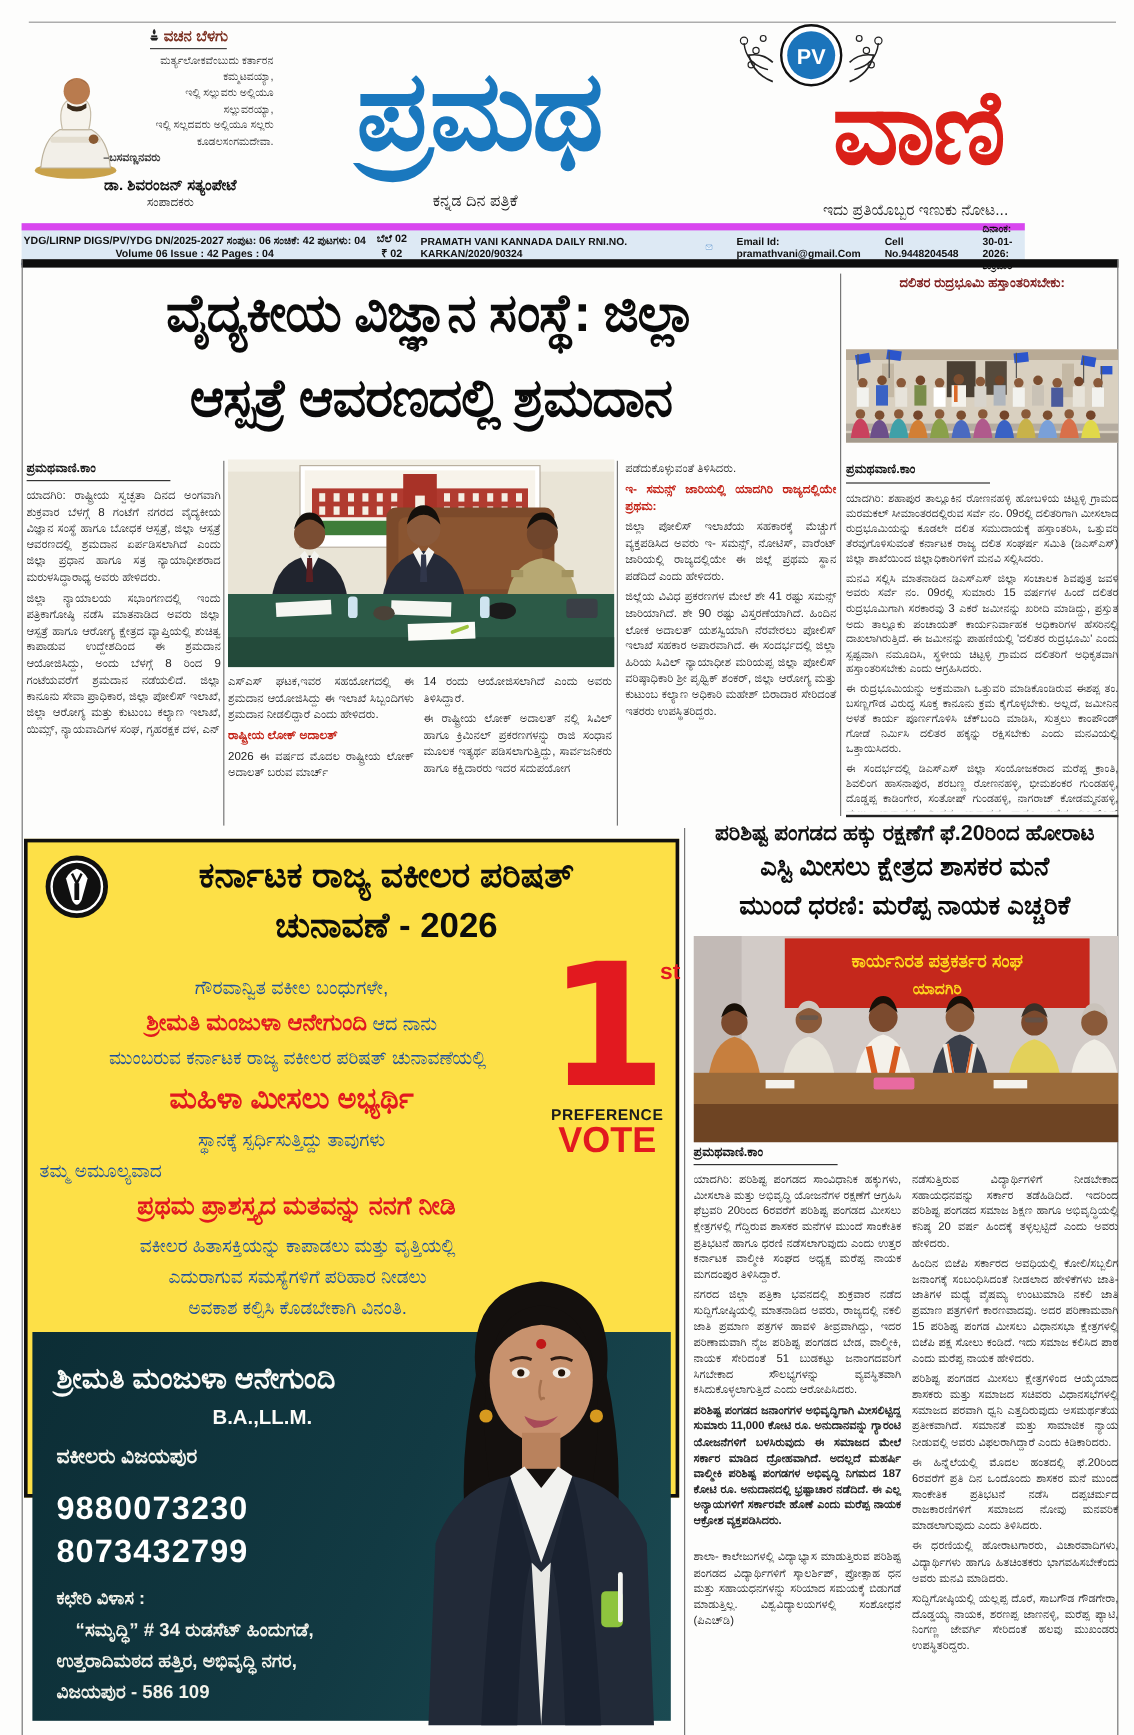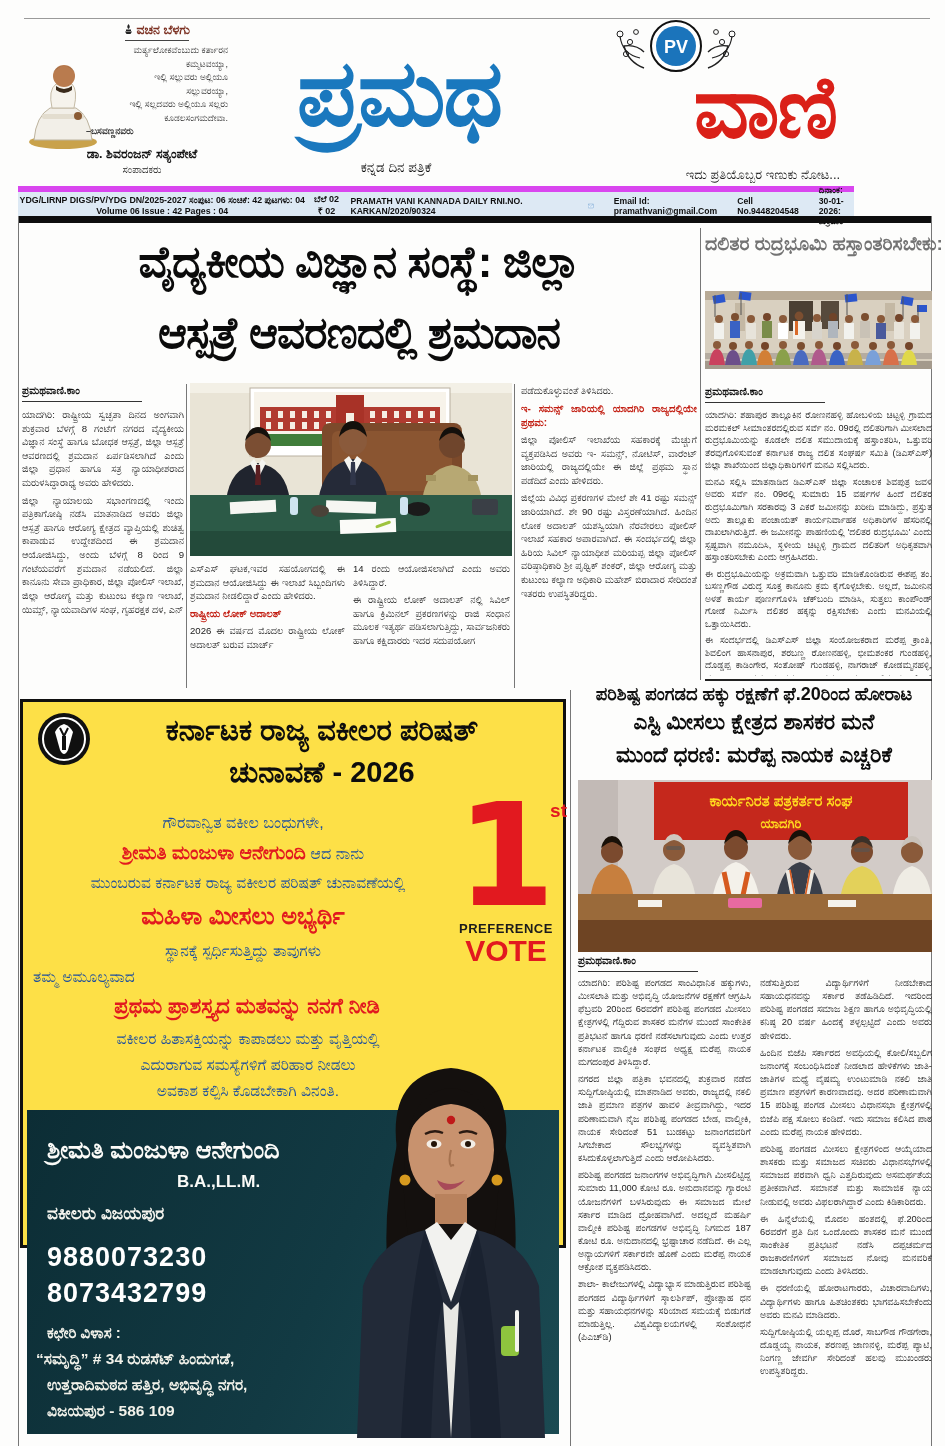--- a/index.html
+++ b/index.html
@@ -45,21 +45,21 @@
   .by-rule{width:120px;height:1px;background:#333;margin:4px 0 6px;}
   .body-t{font-size:9.6px;line-height:1.42;color:#222;}
   .subhead-red{font-size:10px;font-weight:bold;color:#c32014;margin:3px 0;}
   #lcol{left:22px;top:384px;width:162px;height:300px;}
   #mcolA{left:190px;top:562px;width:155px;height:126px;}
   #mcolB{left:353px;top:562px;width:157px;height:126px;}
   #ccol{left:521px;top:384px;width:176px;height:304px;}
   .body-t p{margin:0 0 4px;}
   
   #rart{left:705px;top:227px;width:227px;}
-  .r-head{font-size:19px;font-weight:900;color:#737373;text-align:center;line-height:1.75;white-space:nowrap;}
+  .r-head{font-size:11px;font-weight:900;color:#7f1d1d;text-align:center;line-height:1.75;white-space:nowrap;}
   #rbody{left:705px;top:384px;width:227px;height:292px;font-size:9.2px;line-height:1.37;}
   
   #st-kicker{left:574px;top:684px;width:360px;font-size:18px;font-weight:900;color:#101010;text-align:center;white-space:nowrap;}
   #st-h{left:574px;top:706px;width:360px;font-size:21.5px;font-weight:900;color:#0b0b0b;
         text-align:center;line-height:1.55;white-space:nowrap;}
   #st-byline{left:578px;top:954px;width:180px;}
   #st-c1{left:578px;top:976px;width:173px;height:466px;}
   #st-c2{left:760px;top:976px;width:172px;height:466px;}
   .st-body{font-size:9.4px;line-height:1.4;color:#222;}
   
@@ -86,21 +86,21 @@
   #vote .pref{font-size:13px;font-weight:900;color:#1c1c1c;letter-spacing:.5px;margin-top:2px;}
   #vote .vt{font-size:30px;font-weight:900;color:#e2191f;line-height:1;}
   #panel{left:4px;top:408px;width:532px;height:324px;
          background:linear-gradient(115deg,#0c2d35 0%,#123a43 55%,#1b4a52 100%);}
   .p-name{position:absolute;left:20px;top:26px;font-size:24px;font-weight:700;color:#fbfbf8;}
   .p-qual{position:absolute;left:150px;top:62px;font-size:17px;font-weight:700;color:#fbfbf8;}
   .p-role{position:absolute;left:20px;top:94px;font-size:17px;font-weight:700;color:#f4f4ee;}
   .p-ph1{position:absolute;left:20px;top:132px;font-size:27px;font-weight:900;color:#ffffff;letter-spacing:1px;}
   .p-ph2{position:absolute;left:20px;top:168px;font-size:27px;font-weight:900;color:#ffffff;letter-spacing:1px;}
   .p-off{position:absolute;left:20px;top:214px;font-size:15px;font-weight:700;color:#f2f2ea;}
-  .p-a1{position:absolute;left:9px;top:240px;font-size:15.5px;font-weight:700;color:#f2f2ea;}
+  .p-a1{position:absolute;left:36px;top:240px;font-size:15.5px;font-weight:700;color:#f2f2ea;}
   .p-a2{position:absolute;left:20px;top:266px;font-size:15.5px;font-weight:700;color:#f2f2ea;}
   .p-a3{position:absolute;left:20px;top:292px;font-size:15.5px;font-weight:700;color:#f2f2ea;}
   #portrait{left:316px;top:356px;}
   #adlogo{left:14px;top:10px;}
 </style>
 </head>
 <body>
 
 <div class="page">
 
@@ -502,21 +502,21 @@
   </svg>
 
   <div class="abs" id="st-byline">
     <div class="byline">ಪ್ರಮಥವಾಣಿ.ಕಾಂ</div>
     <div class="by-rule"></div>
   </div>
 
   <div class="abs clip st-body just" id="st-c1">
     <p style="margin:0 0 4px;">ಯಾದಗಿರಿ: ಪರಿಶಿಷ್ಟ ಪಂಗಡದ ಸಾಂವಿಧಾನಿಕ ಹಕ್ಕುಗಳು, ಮೀಸಲಾತಿ ಮತ್ತು ಅಭಿವೃದ್ಧಿ ಯೋಜನೆಗಳ ರಕ್ಷಣೆಗೆ ಆಗ್ರಹಿಸಿ ಫೆಬ್ರವರಿ 20ರಿಂದ 6ರವರೆಗೆ ಪರಿಶಿಷ್ಟ ಪಂಗಡದ ಮೀಸಲು ಕ್ಷೇತ್ರಗಳಲ್ಲಿ ಗೆದ್ದಿರುವ ಶಾಸಕರ ಮನೆಗಳ ಮುಂದೆ ಸಾಂಕೇತಿಕ ಪ್ರತಿಭಟನೆ ಹಾಗೂ ಧರಣಿ ನಡೆಸಲಾಗುವುದು ಎಂದು ಉತ್ತರ ಕರ್ನಾಟಕ ವಾಲ್ಮೀಕಿ ಸಂಘದ ಅಧ್ಯಕ್ಷ ಮರೆಪ್ಪ ನಾಯಕ ಮಗದಂಪುರ ತಿಳಿಸಿದ್ದಾರೆ.</p>
     <p style="margin:0 0 4px;">ನಗರದ ಜಿಲ್ಲಾ ಪತ್ರಿಕಾ ಭವನದಲ್ಲಿ ಶುಕ್ರವಾರ ನಡೆದ ಸುದ್ದಿಗೋಷ್ಠಿಯಲ್ಲಿ ಮಾತನಾಡಿದ ಅವರು, ರಾಜ್ಯದಲ್ಲಿ ನಕಲಿ ಜಾತಿ ಪ್ರಮಾಣ ಪತ್ರಗಳ ಹಾವಳಿ ತೀವ್ರವಾಗಿದ್ದು, ಇದರ ಪರಿಣಾಮವಾಗಿ ನೈಜ ಪರಿಶಿಷ್ಟ ಪಂಗಡದ ಬೇಡ, ವಾಲ್ಮೀಕಿ, ನಾಯಕ ಸೇರಿದಂತೆ 51 ಬುಡಕಟ್ಟು ಜನಾಂಗದವರಿಗೆ ಸಿಗಬೇಕಾದ ಸೌಲಭ್ಯಗಳನ್ನು ವ್ಯವಸ್ಥಿತವಾಗಿ ಕಸಿದುಕೊಳ್ಳಲಾಗುತ್ತಿದೆ ಎಂದು ಆರೋಪಿಸಿದರು.</p>
-    <p style="margin:0 0 4px;">ಪರಿಶಿಷ್ಟ ಪಂಗಡದ ಜನಾಂಗಗಳ ಅಭಿವೃದ್ಧಿಗಾಗಿ ಮೀಸಲಿಟ್ಟಿದ್ದ ಸುಮಾರು 11,000 ಕೋಟಿ ರೂ. ಅನುದಾನವನ್ನು ಗ್ಯಾರಂಟಿ ಯೋಜನೆಗಳಿಗೆ ಬಳಸಿರುವುದು ಈ ಸಮಾಜದ ಮೇಲೆ ಸರ್ಕಾರ ಮಾಡಿದ ದ್ರೋಹವಾಗಿದೆ. ಅದಲ್ಲದೆ ಮಹರ್ಷಿ ವಾಲ್ಮೀಕಿ ಪರಿಶಿಷ್ಟ ಪಂಗಡಗಳ ಅಭಿವೃದ್ಧಿ ನಿಗಮದ 187 ಕೋಟಿ ರೂ. ಅನುದಾನದಲ್ಲಿ ಭ್ರಷ್ಟಾಚಾರ ನಡೆದಿದೆ. ಈ ಎಲ್ಲ ಅನ್ಯಾಯಗಳಿಗೆ ಸರ್ಕಾರವೇ ಹೊಣೆ ಎಂದು ಮರೆಪ್ಪ ನಾಯಕ ಆಕ್ರೋಶ ವ್ಯಕ್ತಪಡಿಸಿದರು.</p>
+    <p style="margin:0 0 17px;font-weight:bold;">ಪರಿಶಿಷ್ಟ ಪಂಗಡದ ಜನಾಂಗಗಳ ಅಭಿವೃದ್ಧಿಗಾಗಿ ಮೀಸಲಿಟ್ಟಿದ್ದ ಸುಮಾರು 11,000 ಕೋಟಿ ರೂ. ಅನುದಾನವನ್ನು ಗ್ಯಾರಂಟಿ ಯೋಜನೆಗಳಿಗೆ ಬಳಸಿರುವುದು ಈ ಸಮಾಜದ ಮೇಲೆ ಸರ್ಕಾರ ಮಾಡಿದ ದ್ರೋಹವಾಗಿದೆ. ಅದಲ್ಲದೆ ಮಹರ್ಷಿ ವಾಲ್ಮೀಕಿ ಪರಿಶಿಷ್ಟ ಪಂಗಡಗಳ ಅಭಿವೃದ್ಧಿ ನಿಗಮದ 187 ಕೋಟಿ ರೂ. ಅನುದಾನದಲ್ಲಿ ಭ್ರಷ್ಟಾಚಾರ ನಡೆದಿದೆ. ಈ ಎಲ್ಲ ಅನ್ಯಾಯಗಳಿಗೆ ಸರ್ಕಾರವೇ ಹೊಣೆ ಎಂದು ಮರೆಪ್ಪ ನಾಯಕ ಆಕ್ರೋಶ ವ್ಯಕ್ತಪಡಿಸಿದರು.</p>
     <p style="margin:0;">ಶಾಲಾ- ಕಾಲೇಜುಗಳಲ್ಲಿ ವಿದ್ಯಾಭ್ಯಾಸ ಮಾಡುತ್ತಿರುವ ಪರಿಶಿಷ್ಟ ಪಂಗಡದ ವಿದ್ಯಾರ್ಥಿಗಳಿಗೆ ಸ್ಕಾಲರ್ಶಿಪ್, ಪ್ರೋತ್ಸಾಹ ಧನ ಮತ್ತು ಸಹಾಯಧನಗಳನ್ನು ಸರಿಯಾದ ಸಮಯಕ್ಕೆ ಬಿಡುಗಡೆ ಮಾಡುತ್ತಿಲ್ಲ. ವಿಶ್ವವಿದ್ಯಾಲಯಗಳಲ್ಲಿ ಸಂಶೋಧನೆ (ಪಿಎಚ್‌ಡಿ)</p>
   </div>
   <div class="abs clip st-body just" id="st-c2">
     <p style="margin:0 0 4px;">ನಡೆಸುತ್ತಿರುವ ವಿದ್ಯಾರ್ಥಿಗಳಿಗೆ ನೀಡಬೇಕಾದ ಸಹಾಯಧನವನ್ನು ಸರ್ಕಾರ ತಡೆಹಿಡಿದಿದೆ. ಇದರಿಂದ ಪರಿಶಿಷ್ಟ ಪಂಗಡದ ಸಮಾಜ ಶಿಕ್ಷಣ ಹಾಗೂ ಅಭಿವೃದ್ಧಿಯಲ್ಲಿ ಕನಿಷ್ಠ 20 ವರ್ಷ ಹಿಂದಕ್ಕೆ ತಳ್ಳಲ್ಪಟ್ಟಿದೆ ಎಂದು ಅವರು ಹೇಳಿದರು.</p>
     <p style="margin:0 0 4px;">ಹಿಂದಿನ ಬಿಜೆಪಿ ಸರ್ಕಾರದ ಅವಧಿಯಲ್ಲಿ ಕೋಲಿ/ಸಬ್ಬಲಿಗ ಜನಾಂಗಕ್ಕೆ ಸಂಬಂಧಿಸಿದಂತೆ ನೀಡಲಾದ ಹೇಳಿಕೆಗಳು ಜಾತಿ-ಜಾತಿಗಳ ಮಧ್ಯೆ ವೈಷಮ್ಯ ಉಂಟುಮಾಡಿ ನಕಲಿ ಜಾತಿ ಪ್ರಮಾಣ ಪತ್ರಗಳಿಗೆ ಕಾರಣವಾದವು. ಅದರ ಪರಿಣಾಮವಾಗಿ 15 ಪರಿಶಿಷ್ಟ ಪಂಗಡ ಮೀಸಲು ವಿಧಾನಸಭಾ ಕ್ಷೇತ್ರಗಳಲ್ಲಿ ಬಿಜೆಪಿ ಪಕ್ಷ ಸೋಲು ಕಂಡಿದೆ. ಇದು ಸಮಾಜ ಕಲಿಸಿದ ಪಾಠ ಎಂದು ಮರೆಪ್ಪ ನಾಯಕ ಹೇಳಿದರು.</p>
     <p style="margin:0 0 4px;">ಪರಿಶಿಷ್ಟ ಪಂಗಡದ ಮೀಸಲು ಕ್ಷೇತ್ರಗಳಿಂದ ಆಯ್ಕೆಯಾದ ಶಾಸಕರು ಮತ್ತು ಸಮಾಜದ ಸಚಿವರು ವಿಧಾನಸಭೆಗಳಲ್ಲಿ ಸಮಾಜದ ಪರವಾಗಿ ಧ್ವನಿ ಎತ್ತದಿರುವುದು ಅಸಮರ್ಥತೆಯ ಪ್ರತೀಕವಾಗಿದೆ. ಸಮಾನತೆ ಮತ್ತು ಸಾಮಾಜಿಕ ನ್ಯಾಯ ನೀಡುವಲ್ಲಿ ಅವರು ವಿಫಲರಾಗಿದ್ದಾರೆ ಎಂದು ಕಿಡಿಕಾರಿದರು.</p>
     <p style="margin:0 0 4px;">ಈ ಹಿನ್ನೆಲೆಯಲ್ಲಿ ಮೊದಲ ಹಂತದಲ್ಲಿ ಫೆ.20ರಿಂದ 6ರವರೆಗೆ ಪ್ರತಿ ದಿನ ಒಂದೊಂದು ಶಾಸಕರ ಮನೆ ಮುಂದೆ ಸಾಂಕೇತಿಕ ಪ್ರತಿಭಟನೆ ನಡೆಸಿ ದಪ್ಪಚರ್ಮದ ರಾಜಕಾರಣಿಗಳಿಗೆ ಸಮಾಜದ ನೋವು ಮನವರಿಕೆ ಮಾಡಲಾಗುವುದು ಎಂದು ತಿಳಿಸಿದರು.</p>
     <p style="margin:0 0 4px;">ಈ ಧರಣಿಯಲ್ಲಿ ಹೋರಾಟಗಾರರು, ವಿಚಾರವಾದಿಗಳು, ವಿದ್ಯಾರ್ಥಿಗಳು ಹಾಗೂ ಹಿತಚಿಂತಕರು ಭಾಗವಹಿಸಬೇಕೆಂದು ಅವರು ಮನವಿ ಮಾಡಿದರು.</p>
     <p style="margin:0;">ಸುದ್ದಿಗೋಷ್ಠಿಯಲ್ಲಿ ಯಲ್ಲಪ್ಪ ದೊರೆ, ಸಾಬಗೌಡ ಗೌಡಗೇರಾ, ದೊಡ್ಡಯ್ಯ ನಾಯಕ, ಶರಣಪ್ಪ ಜಾಣನಳ್ಳಿ, ಮರೆಪ್ಪ ಪ್ಯಾಟಿ, ನಿಂಗಣ್ಣ ಜೇವರ್ಗಿ ಸೇರಿದಂತೆ ಹಲವು ಮುಖಂಡರು ಉಪಸ್ಥಿತರಿದ್ದರು.</p>
   </div>

